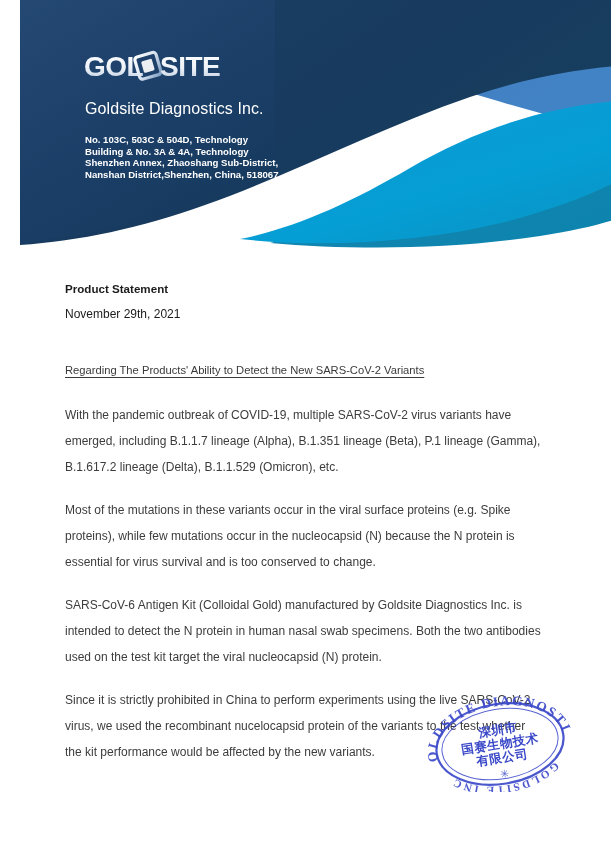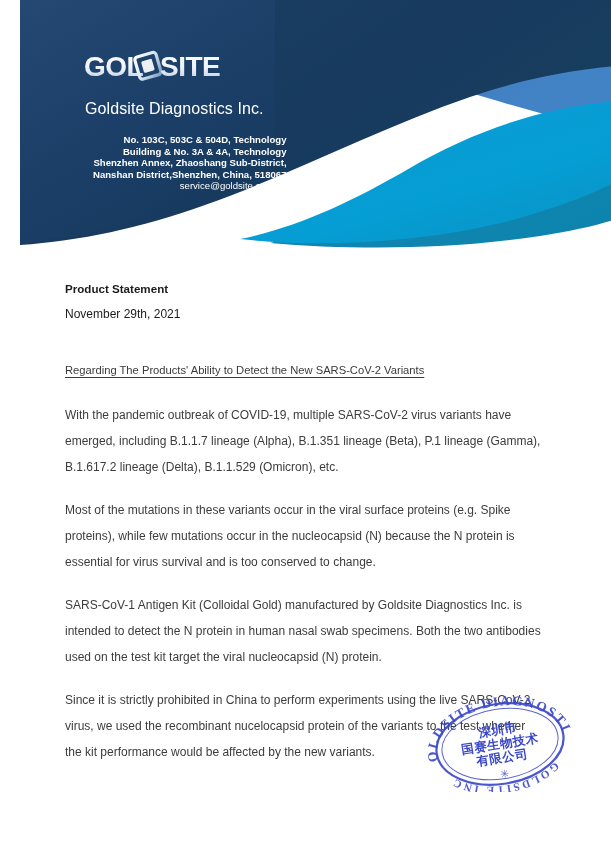--- a/index.html
+++ b/index.html
@@ -51,28 +51,27 @@
     position: absolute;
     left: 65px;
     top: 100px;
     color: #ffffff;
     font-size: 16px;
     letter-spacing: 0.1px;
     white-space: nowrap;
   }
   .address-block {
     position: absolute;
-    left: 73px;
+    left: 65px;
     top: 134px;
     color: #ffffff;
     font-size: 9.6px;
     font-weight: bold;
     line-height: 11.6px;
     white-space: nowrap;
-    text-align: right;
   }
   .address-block .email {
     font-weight: normal;
     font-size: 9.6px;
   }
 
   
   .body-area {
     position: absolute;
     left: 0;
@@ -209,36 +208,35 @@
       </svg>
     </div>
 
     <div class="company-name">Goldsite Diagnostics Inc.</div>
 
     <div class="address-block">
       <div>No. 103C, 503C &amp; 504D, Technology</div>
       <div>Building &amp; No. 3A &amp; 4A, Technology</div>
       <div>Shenzhen Annex, Zhaoshang Sub-District,</div>
       <div>Nanshan District,Shenzhen, China, 518067</div>
-      <div class="email">service@goldsite.com.cn</div>
     </div>
   </div>
 
   <div class="body-area">
 
     <div class="doc-title">Product Statement</div>
 
     <div class="doc-date">November 29th, 2021</div>
 
     <div class="subject">Regarding The Products' Ability to Detect the New SARS-CoV-2 Variants</div>
 
     <div class="paragraphs">
       <p class="para">With the pandemic outbreak of COVID-19, multiple SARS-CoV-2 virus variants have emerged, including B.1.1.7 lineage (Alpha), B.1.351 lineage (Beta), P.1 lineage (Gamma), B.1.617.2 lineage (Delta), B.1.1.529 (Omicron), etc.</p>
       <p class="para">Most of the mutations in these variants occur in the viral surface proteins (e.g. Spike proteins), while few mutations occur in the nucleocapsid (N) because the N protein is essential for virus survival and is too conserved to change.</p>
-      <p class="para">SARS-CoV-1 Antigen Kit (Colloidal Gold) manufactured by Goldsite Diagnostics Inc. is intended to detect the N protein in human nasal swab specimens. Both the two antibodies used on the test kit target the viral nucleocapsid (N) protein.</p>
+      <p class="para">SARS-CoV-6 Antigen Kit (Colloidal Gold) manufactured by Goldsite Diagnostics Inc. is intended to detect the N protein in human nasal swab specimens. Both the two antibodies used on the test kit target the viral nucleocapsid (N) protein.</p>
       <p class="para">Since it is strictly prohibited in China to perform experiments using the live SARS-CoV-2 virus, we used the recombinant nucelocapsid protein of the variants to the test whether the kit performance would be affected by the new variants.</p>
     </div>
   </div>
 
   <div class="seal">
     <svg class="seal-svg" width="152" height="96" viewBox="0 0 152 96">
       <defs>
         <path id="sealArcTop" d="M 12,50 A 64,40 0 0 1 140,50"></path>
         <path id="sealArcBottom" d="M 140,50 A 64,40 0 0 1 12,50"></path>
       </defs>

